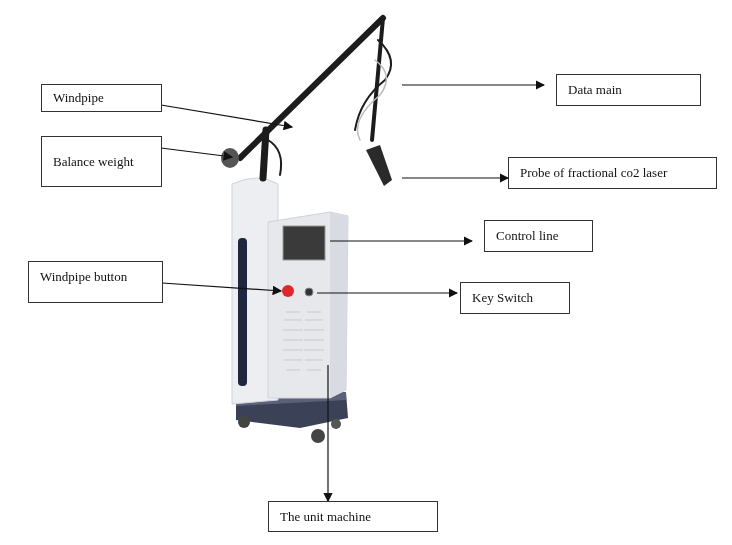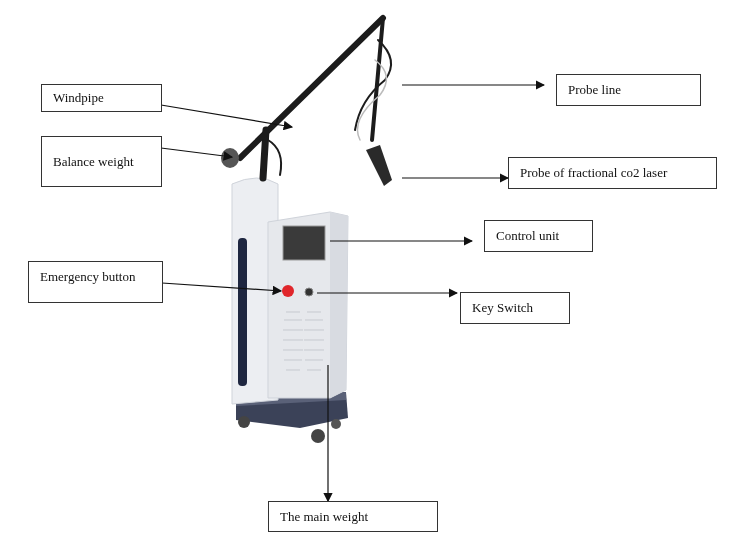--- a/index.html
+++ b/index.html
@@ -79,29 +79,29 @@
   </g>
 </svg>
 
 <div class="label-box" style="left:41px;top:84px;width:121px;height:28px;">
     <span>Windpipe</span>
   </div>
 <div class="label-box" style="left:41px;top:136px;width:121px;height:51px;">
     <span>Balance weight</span>
   </div>
 <div class="label-box" style="left:556px;top:74px;width:145px;height:32px;">
-    <span>Probe line</span>
+    <span>Data main</span>
   </div>
 <div class="label-box" style="left:508px;top:157px;width:209px;height:32px;">
     <span>Probe of fractional co2 laser</span>
   </div>
 <div class="label-box" style="left:484px;top:220px;width:109px;height:32px;">
-    <span>Control unit</span>
+    <span>Control line</span>
   </div>
 <div class="label-box" style="left:28px;top:261px;width:135px;height:42px;">
-    <span style="margin-top:-10px;">Emergency button</span>
+    <span style="margin-top:-10px;">Windpipe button</span>
   </div>
-<div class="label-box" style="left:460px;top:292px;width:110px;height:32px;font-family:Liberation Serif, serif;">
+<div class="label-box" style="left:460px;top:282px;width:110px;height:32px;font-family:Liberation Serif, serif;">
     <span>Key Switch</span>
   </div>
 <div class="label-box" style="left:268px;top:501px;width:170px;height:31px;">
-    <span>The main weight</span>
+    <span>The unit machine</span>
   </div>
 
 </body></html>

